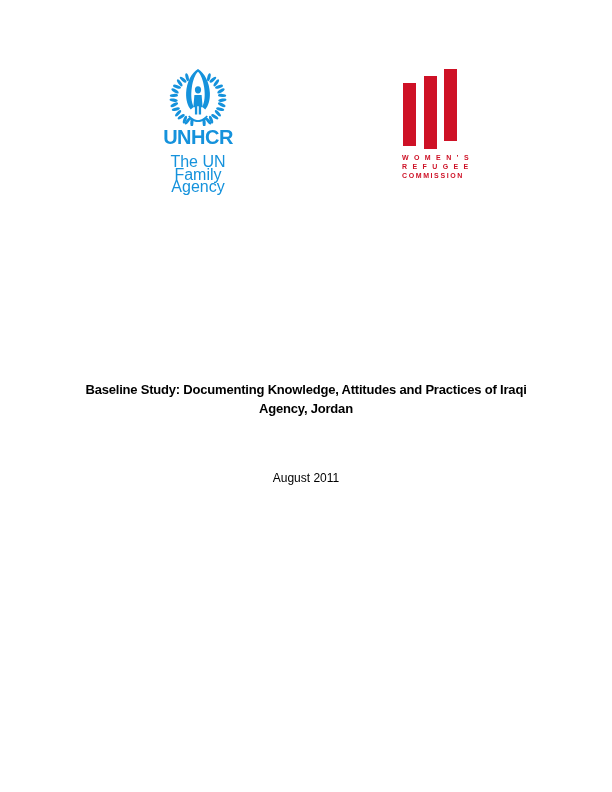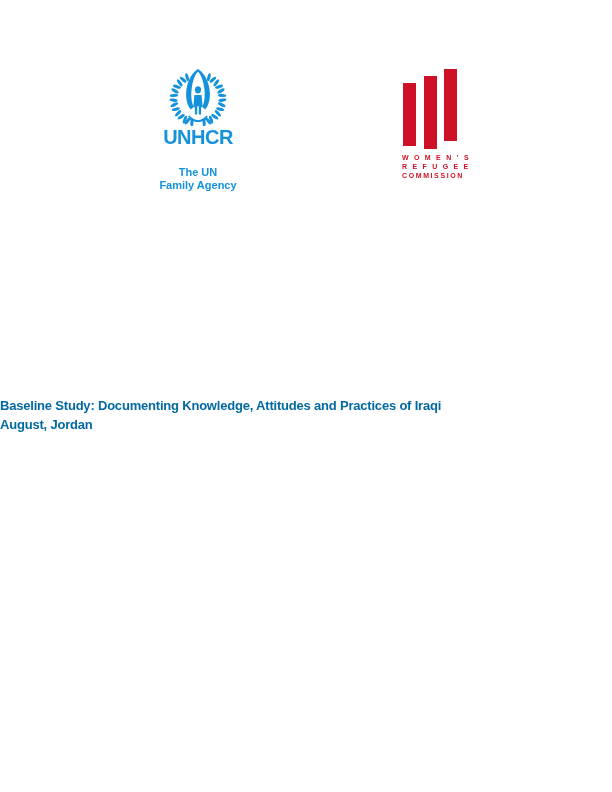--- a/index.html
+++ b/index.html
@@ -25,24 +25,24 @@
   .unhcr-emblem { display: block; margin: 0 auto; }
   .unhcr-wordmark {
     font-size: 20px;
     font-weight: bold;
     letter-spacing: -0.5px;
     line-height: 21px;
     margin-top: 1px;
     color: #1592dc;
   }
   .unhcr-tagline {
-    font-size: 11px;
-    font-weight: bold;
+    font-size: 16px;
+    font-weight: normal;
     line-height: 12.5px;
-    margin-top: 18px;
+    margin-top: 8px;
     color: #1592dc;
   }
 
   
   .wrc-logo {
     position: absolute;
     left: 402px;
     top: 69px;
     width: 74px;
     height: 112px;
@@ -63,24 +63,24 @@
     color: #ce1126;
   }
   .wrc-line-1 { letter-spacing: 5.4px; }
   .wrc-line-2 { letter-spacing: 5.4px; }
   .wrc-line-3 { letter-spacing: 1.6px; }
 
   
   .title-block {
     position: absolute;
     left: 0;
-    top: 397px;
+    top: 381px;
     width: 612px;
-    text-align: left;
-    color: #0369a1;
+    text-align: center;
+    color: #000000;
   }
   .title-line {
     font-size: 13px;
     font-weight: bold;
     letter-spacing: -0.2px;
     line-height: 18.5px;
     white-space: nowrap;
   }
 
   
@@ -149,17 +149,18 @@
     <div class="wrc-bar wrc-bar-3"></div>
     <div class="wrc-text">
       <div class="wrc-line-1">WOMEN’S</div>
       <div class="wrc-line-2">REFUGEE</div>
       <div class="wrc-line-3">COMMISSION</div>
     </div>
   </div>
 
   <div class="title-block">
     <div class="title-line">Baseline Study: Documenting Knowledge, Attitudes and Practices of Iraqi</div>
-    <div class="title-line">August, Jordan</div>
+    <div class="title-line">Agency, Jordan</div>
   </div>
 
+  <div class="date-line">August 2011</div>
 
 </div>
 
 </body></html>

